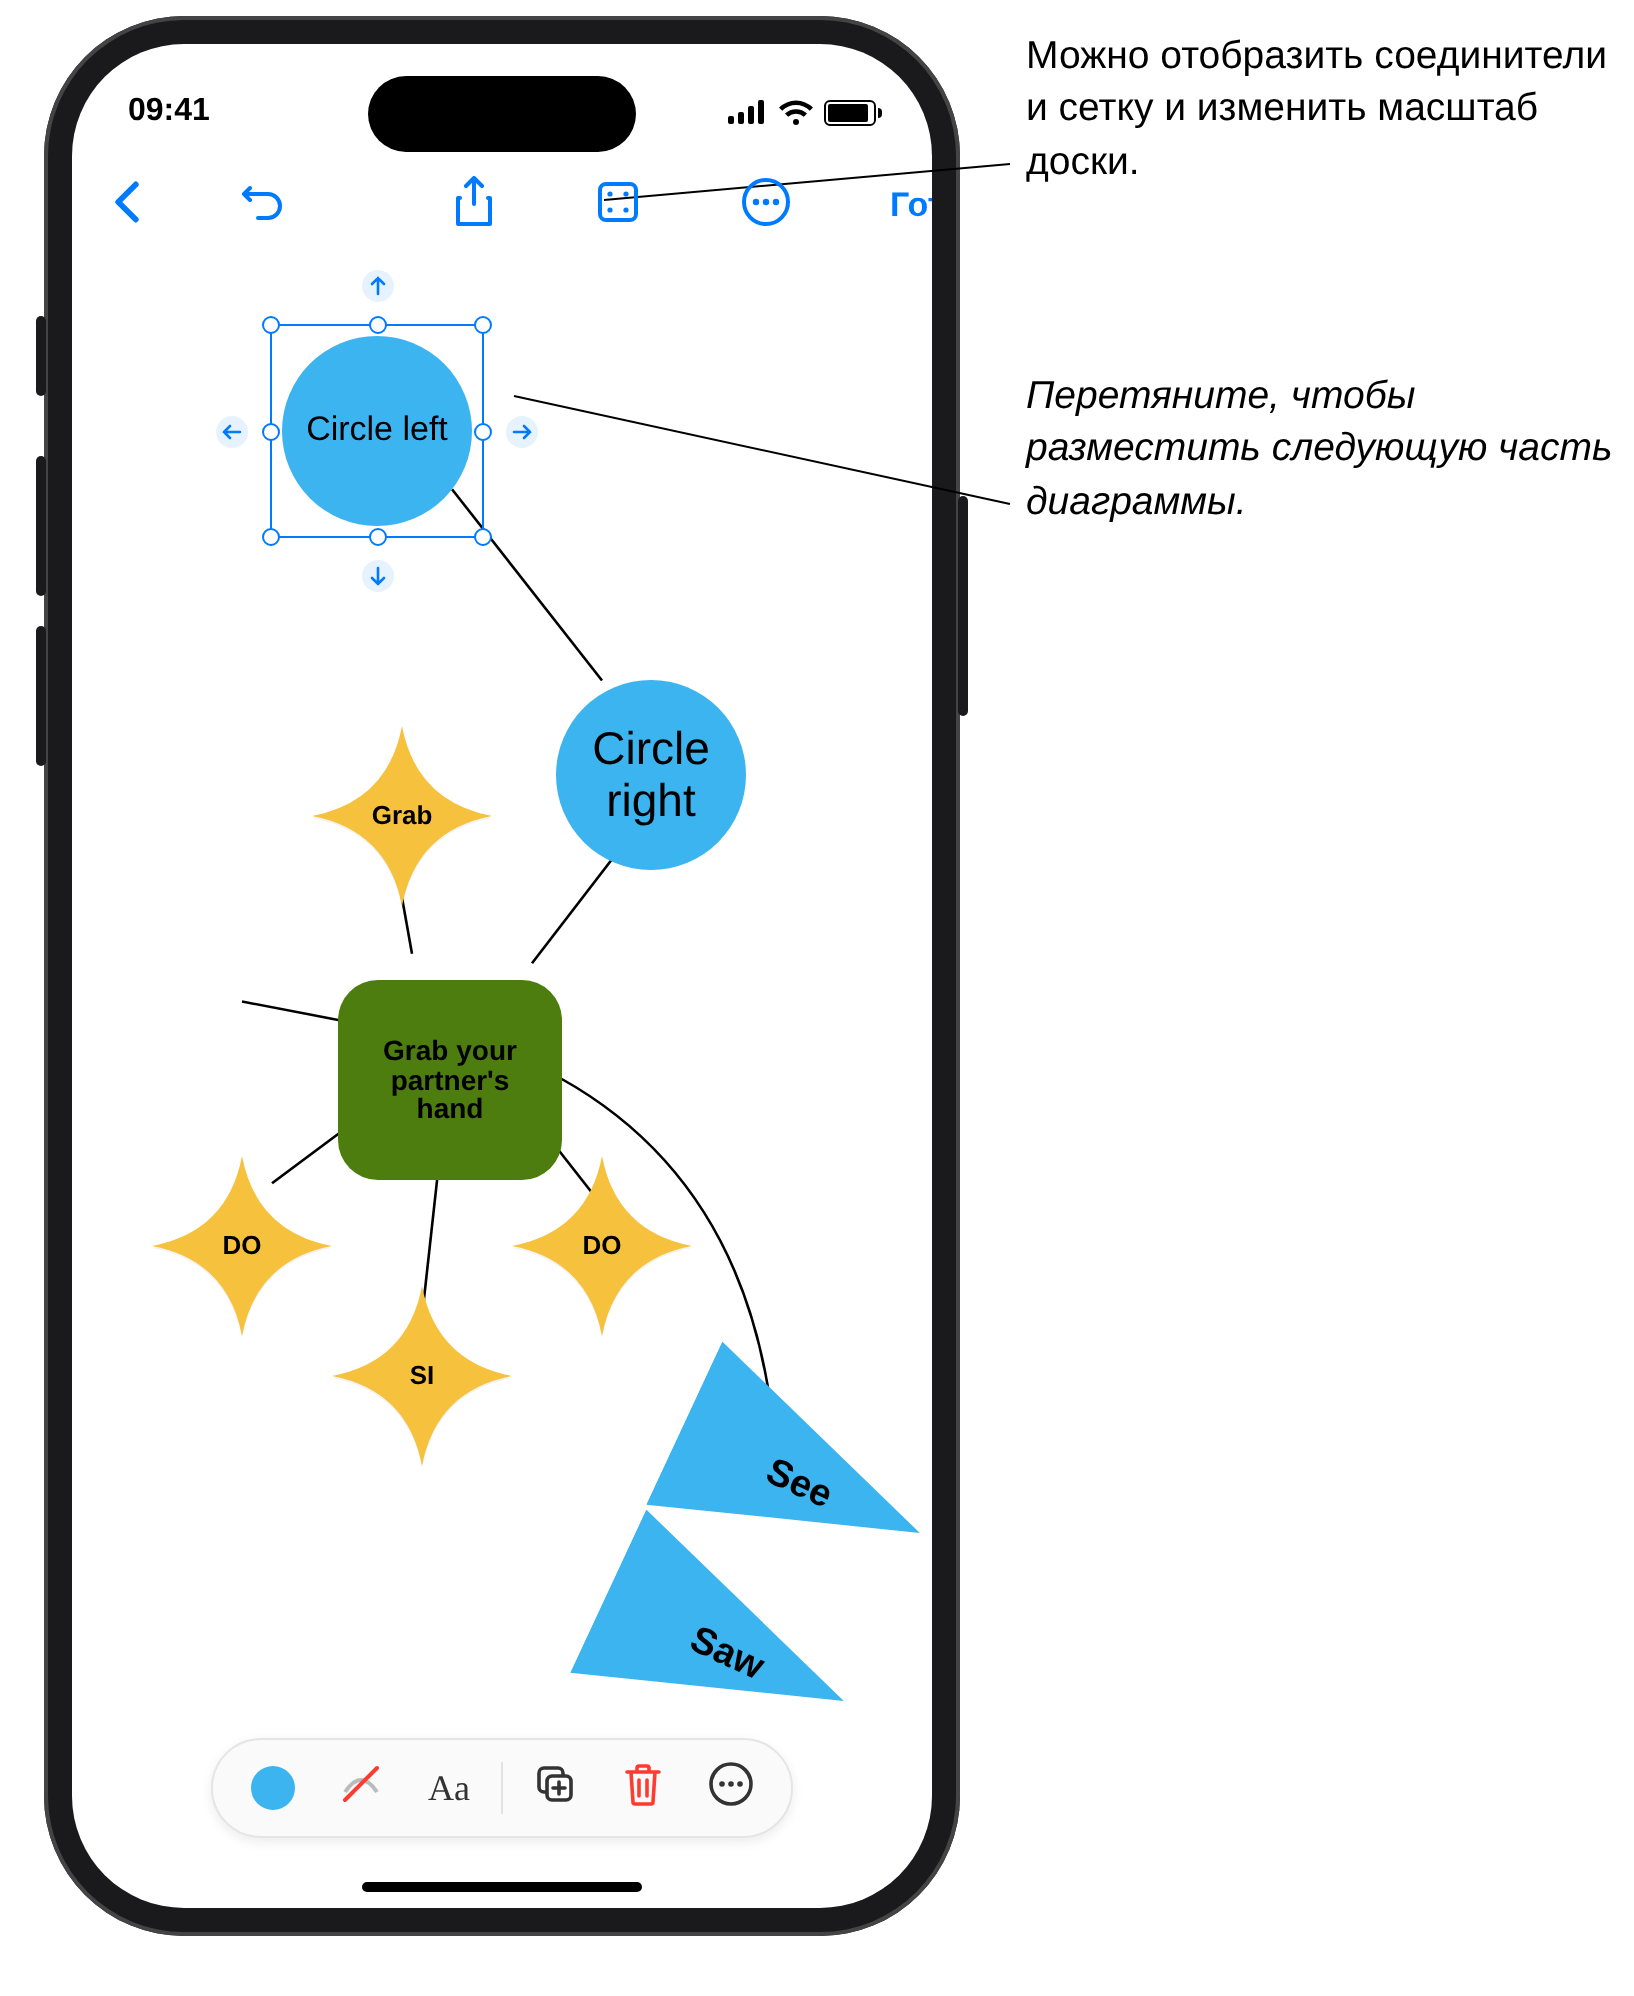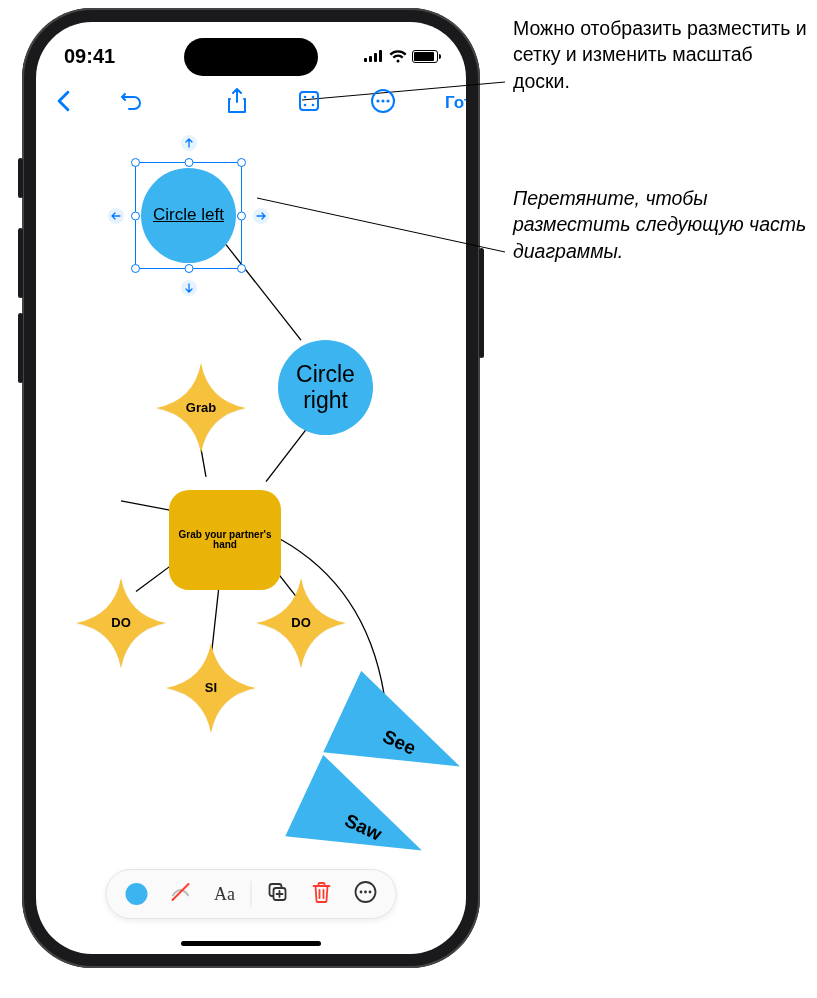--- a/index.html
+++ b/index.html
@@ -56,21 +56,21 @@
     .status-bar {
       position: absolute;
       top: 0;
       left: 0;
       right: 0;
       height: 56px;
       display: flex;
       align-items: center;
       justify-content: space-between;
       padding: 12px 28px 0;
-      font-size: 20px;
+      font-size: 16px;
       font-weight: 600;
       z-index: 90;
     }
     .status-right {
       display: flex;
       align-items: center;
       gap: 5px;
     }
     .signal-icon svg, .wifi-icon svg { display: block; }
     .battery-icon {
@@ -149,21 +149,21 @@
       align-items: center;
       justify-content: center;
       text-align: center;
       font-weight: 500;
     }
     .circle {
       background: #3cb4f0;
       border-radius: 50%;
       color: #000;
     }
-    .circle.c1 { left: 105px; top: 40px; width: 95px; height: 95px; font-size: 17px; line-height: 1.1; text-decoration: underline; }
+    .circle.c1 { left: 105px; top: 40px; width: 95px; height: 95px; font-size: 17px; line-height: 1.1; }
     .circle.c2 { left: 242px; top: 212px; width: 95px; height: 95px; font-size: 23px; line-height: 1.1; }
     .selection-box {
       position: absolute;
       left: 99px;
       top: 34px;
       width: 107px;
       height: 107px;
       border: 1px solid #007aff;
       pointer-events: none;
     }
@@ -220,27 +220,27 @@
     .star.s2 { left: 25px;  top: 328px; }
     .star.s3 { left: 40px;  top: 450px; }
     .star.s4 { left: 130px; top: 515px; }
     .star.s5 { left: 220px; top: 450px; }
     .rounded-sq {
       position: absolute;
       left: 133px;
       top: 362px;
       width: 112px;
       height: 100px;
-      background: #eab308;
+      background: #4d7c0f;
       border-radius: 20px;
       display: flex;
       align-items: center;
       justify-content: center;
       text-align: center;
-      font-size: 10px;
+      font-size: 14px;
       font-weight: 600;
       line-height: 1.05;
       padding: 8px;
     }
     .triangle {
       position: absolute;
       font-size: 19px;
       font-weight: 700;
       color: #000;
     }
@@ -525,19 +525,19 @@
               <circle cx="16.5" cy="12" r="1.4" fill="#333"></circle>
             </svg>
         </span>
       </div>
     </div>
 
     <div class="home-indicator"></div>
   </div>
 </div>
 
-<div class="callout callout-1">Можно отобразить разместить и сетку и изменить масштаб доски.</div>
+<div class="callout callout-1">Можно отобразить соединители и сетку и изменить масштаб доски.</div>
 <div class="callout callout-2">Перетяните, чтобы разместить следующую часть диаграммы.</div>
 
 <svg class="callout-line" style="left:0;top:0;width:817px;height:998px;">
   <line x1="302" y1="100" x2="505" y2="82" stroke="#000" stroke-width="1"></line>
   <line x1="257" y1="198" x2="505" y2="252" stroke="#000" stroke-width="1"></line>
 </svg>
 
 </body></html>

